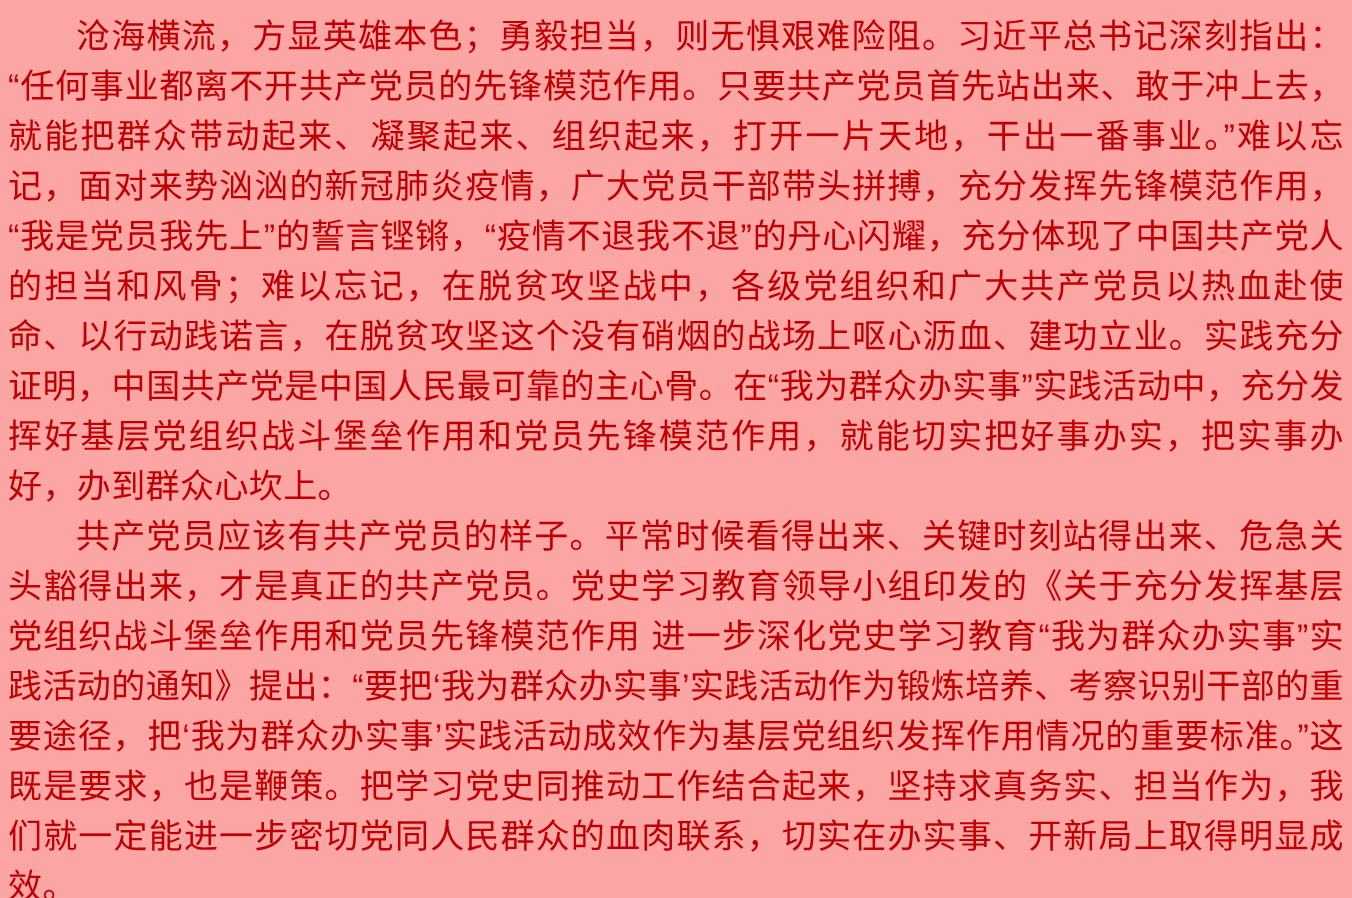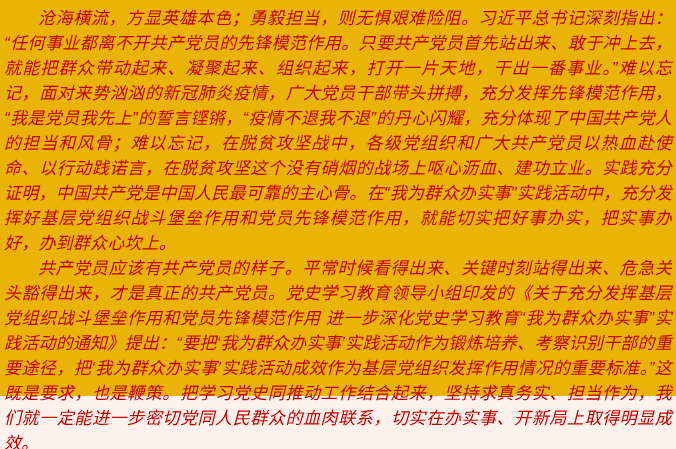--- a/index.html
+++ b/index.html
@@ -9,25 +9,24 @@
     body {
       width: 676px;
       height: 449px;
       overflow: hidden;
       background: #fdf1ec;
       font-family: "Liberation Sans", sans-serif;
     }
     .document-page {
       box-sizing: border-box;
       width: 676px;
-      height: 396px;
+      height: 449px;
       padding: 6px 4px 0 4px;
-      background: #eab308;
+      background: #fca5a5;
       color: #c00000;
-      font-style: italic;
     }
     .document-page p {
       margin: 0;
       font-size: 17px;
       line-height: 25px;
       text-align: justify;
       text-justify: inter-ideograph;
       text-indent: 2em;
       letter-spacing: 0.2px;
       word-break: break-all;

